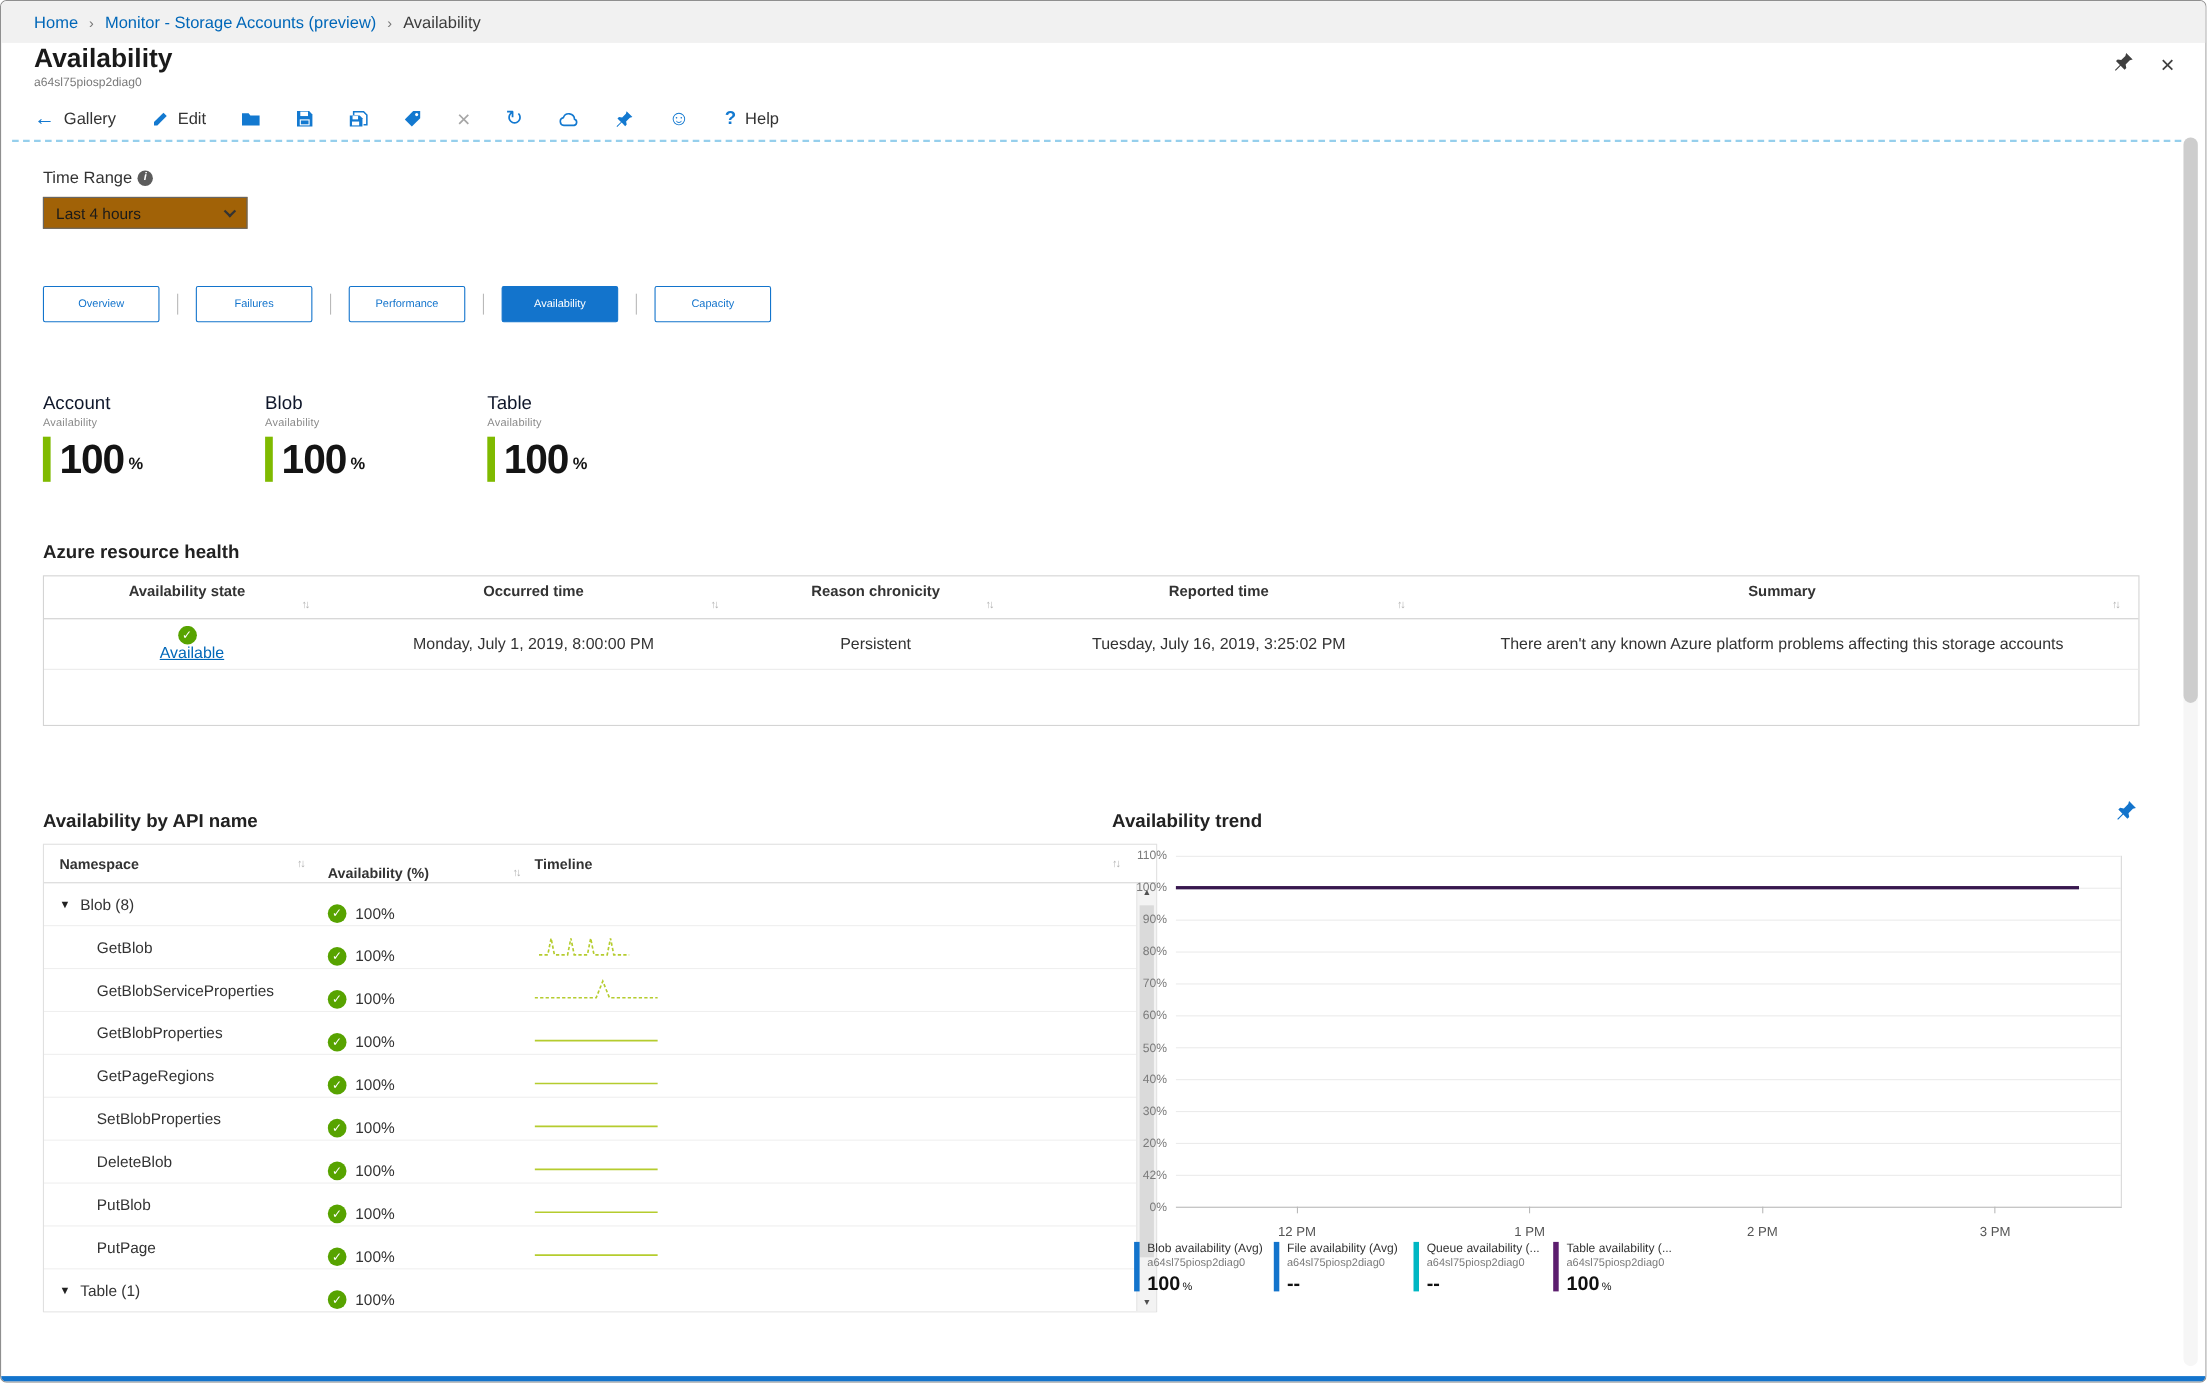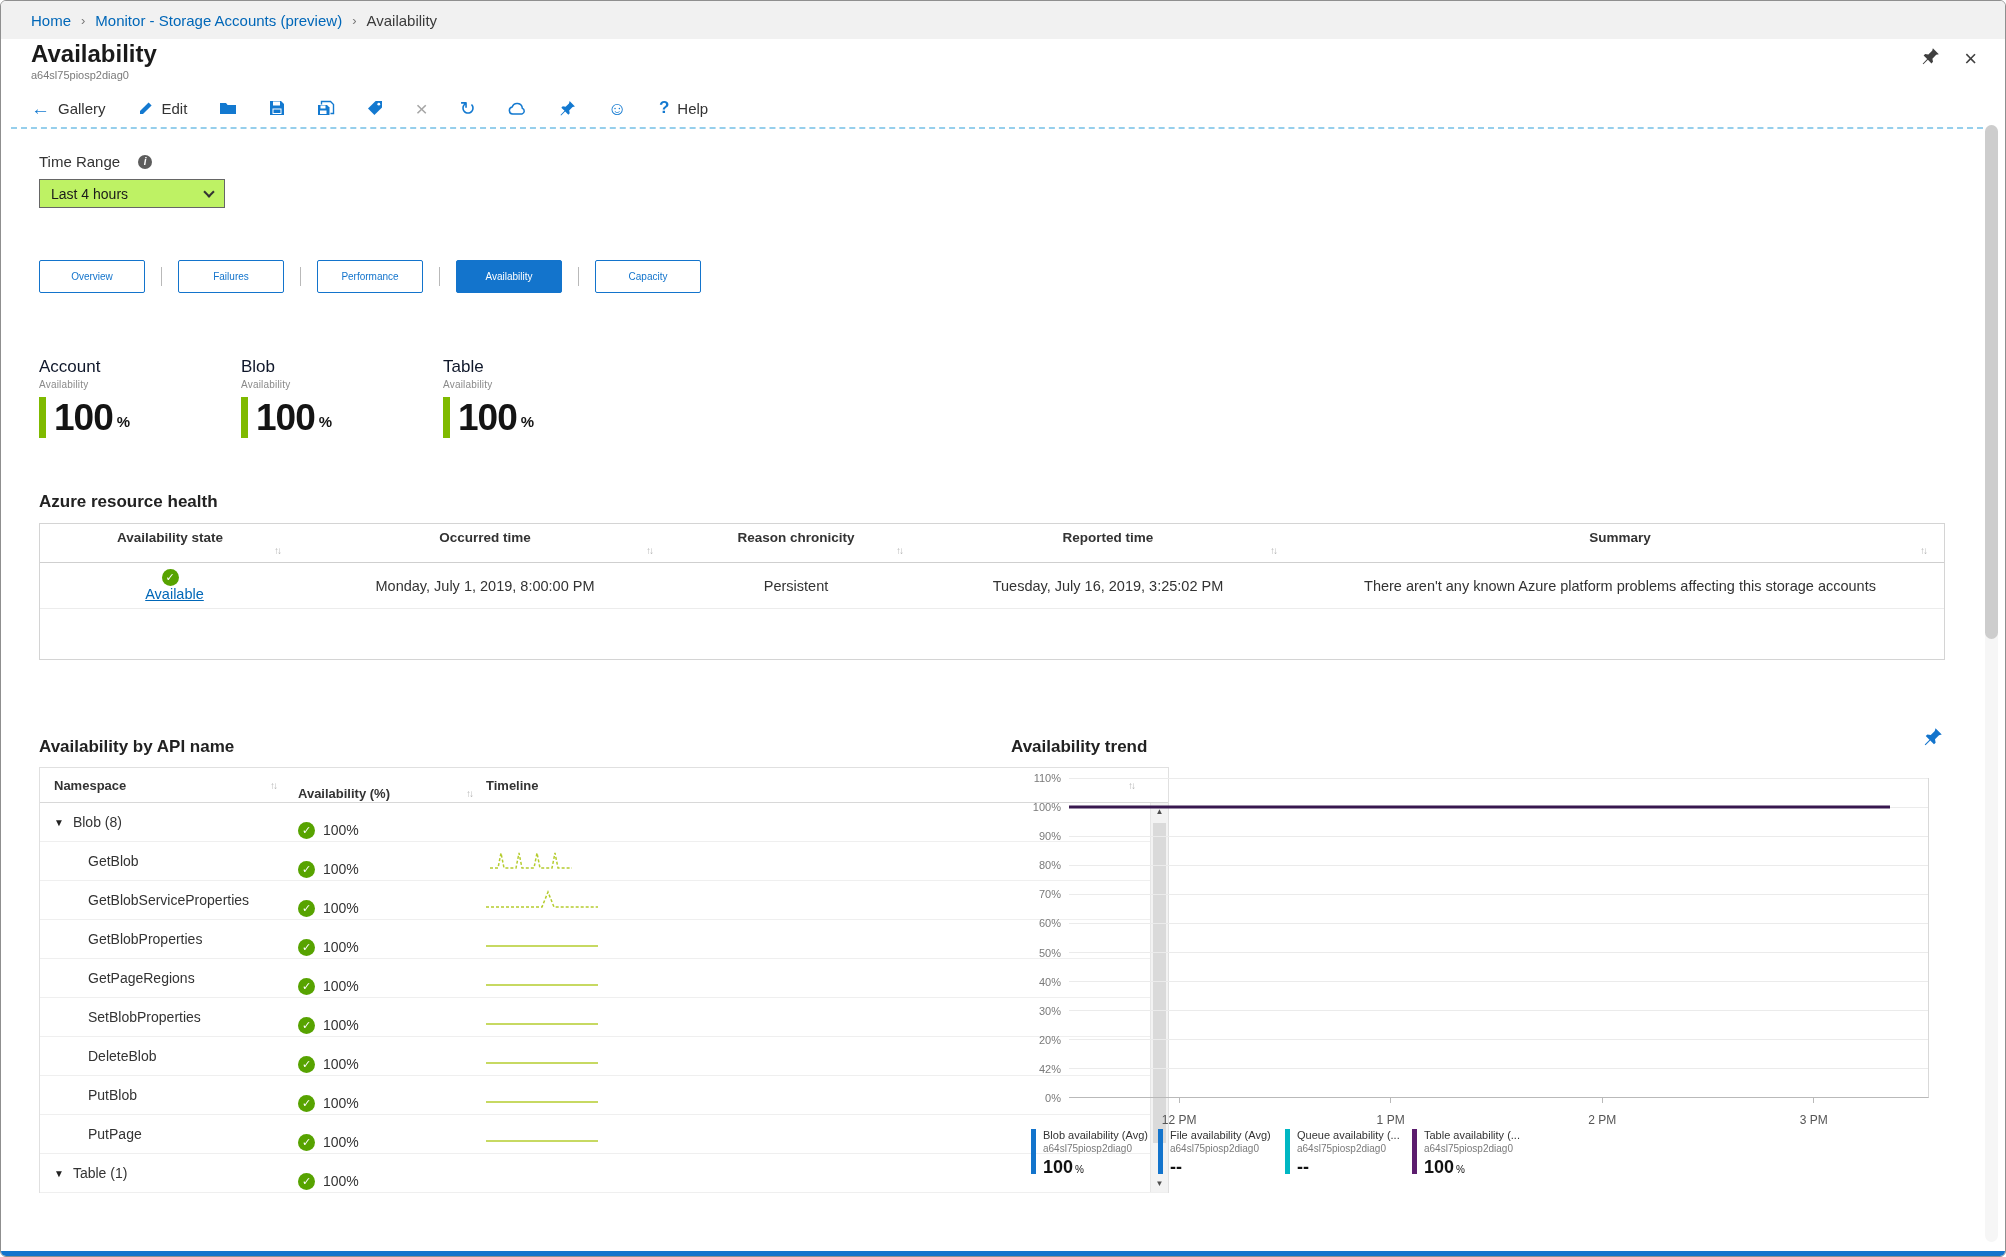--- a/index.html
+++ b/index.html
@@ -25,23 +25,23 @@
   .tb-item{display:flex;align-items:center;gap:8px;margin-right:32px;cursor:pointer;white-space:nowrap;}
   .tb-glyph{color:#1379d0;font-size:19px;line-height:1;}
   .tb-glyph.disabled{color:#a6a6a6;font-size:21px;}
   .tb-item svg{display:block;}
   .help-q{color:#1379d0;font-weight:bold;font-size:17px;}
 
   .canvas-sep{position:absolute;top:126px;left:10px;right:22px;border-top:2px dashed #96cfec;}
 
   
   .time-range{position:absolute;top:152px;left:38px;}
-  .tr-label{font-size:15px;color:#333;display:flex;align-items:center;gap:18px;margin-bottom:9px;}
+  .tr-label{font-size:15px;color:#333;display:flex;align-items:center;gap:5px;margin-bottom:9px;}
   .info-icon{width:14px;height:14px;border-radius:50%;background:#5c5c5c;color:#fff;font-size:10px;font-style:italic;font-weight:bold;display:flex;align-items:center;justify-content:center;}
-  .dropdown{width:186px;height:29px;border:1px solid #666;background:#bef264;display:flex;align-items:center;justify-content:space-between;padding:0 11px;font-size:14px;color:#1a1a1a;cursor:pointer;}
+  .dropdown{width:186px;height:29px;border:1px solid #666;background:#a16207;display:flex;align-items:center;justify-content:space-between;padding:0 11px;font-size:14px;color:#1a1a1a;cursor:pointer;}
   .chev{width:8px;height:8px;border-right:2px solid #333;border-bottom:2px solid #333;transform:rotate(45deg);margin-top:-4px;flex:none;}
 
   
   .tabs{position:absolute;top:259px;left:38px;display:flex;align-items:center;}
   .tab-wrap{display:flex;align-items:center;}
   #tabs-host .tab-wrap:first-of-type .tab-sep{display:none;}
   .tab-sep{width:1px;height:19px;background:#b9b9b9;margin:0 16px;}
   .tab{height:33px;min-width:106px;padding:0 16px;border:1px solid #1374cc;background:#fff;color:#1374cc;font-size:10px;font-family:inherit;border-radius:2px;cursor:pointer;display:flex;align-items:center;justify-content:center;}
   .tab.active{background:#1374cc;color:#fff;}
 
@@ -67,21 +67,21 @@
   .c1{width:372px;flex:none;}
   .c2{width:250px;flex:none;}
   .c3{width:374px;flex:none;}
   .c4{flex:1;}
   .sort{margin-left:auto;color:#b3b3b3;font-size:10px;letter-spacing:-2px;cursor:pointer;flex:none;}
   .check{width:17px;height:17px;border-radius:50%;background:#57a300;color:#fff;font-size:11px;display:inline-flex;align-items:center;justify-content:center;flex:none;}
   .state-link{color:#0067b8;margin-left:9px;cursor:pointer;text-decoration:underline;}
 
   
   #api-title{position:absolute;top:736px;left:38px;}
-  .api-table{position:absolute;top:766px;left:38px;width:1130px;height:426px;border:1px solid #e0e0e0;background:#fff;}
+  .api-table{position:absolute;top:766px;left:38px;width:1013px;height:426px;border:1px solid #e0e0e0;background:#fff;}
   .api-header{display:flex;height:35px;align-items:center;border-bottom:1px solid #d8d8d8;font-size:13px;font-weight:bold;color:#333;}
   .an{width:250px;flex:none;display:flex;align-items:center;padding-left:14px;padding-right:14px;}
   .aa{width:196px;flex:none;display:flex;align-items:center;padding-left:8px;padding-right:14px;margin-top:16px;}
   .at{flex:1;display:flex;align-items:center;padding-right:34px;}
   .api-row{display:flex;height:39px;align-items:center;border-bottom:1px solid #efefef;font-size:14px;color:#333;}
   .api-row .aa{gap:8px;}
   .caret{font-size:10px;color:#222;margin-right:9px;flex:none;}
   .api-row.child .an{padding-left:48px;}
   .sparkline{display:block;line-height:0;}
   .api-scrollbar{position:absolute;top:35px;right:0;bottom:0;width:18px;background:#f3f3f3;border-left:1px solid #e6e6e6;display:flex;flex-direction:column;}

